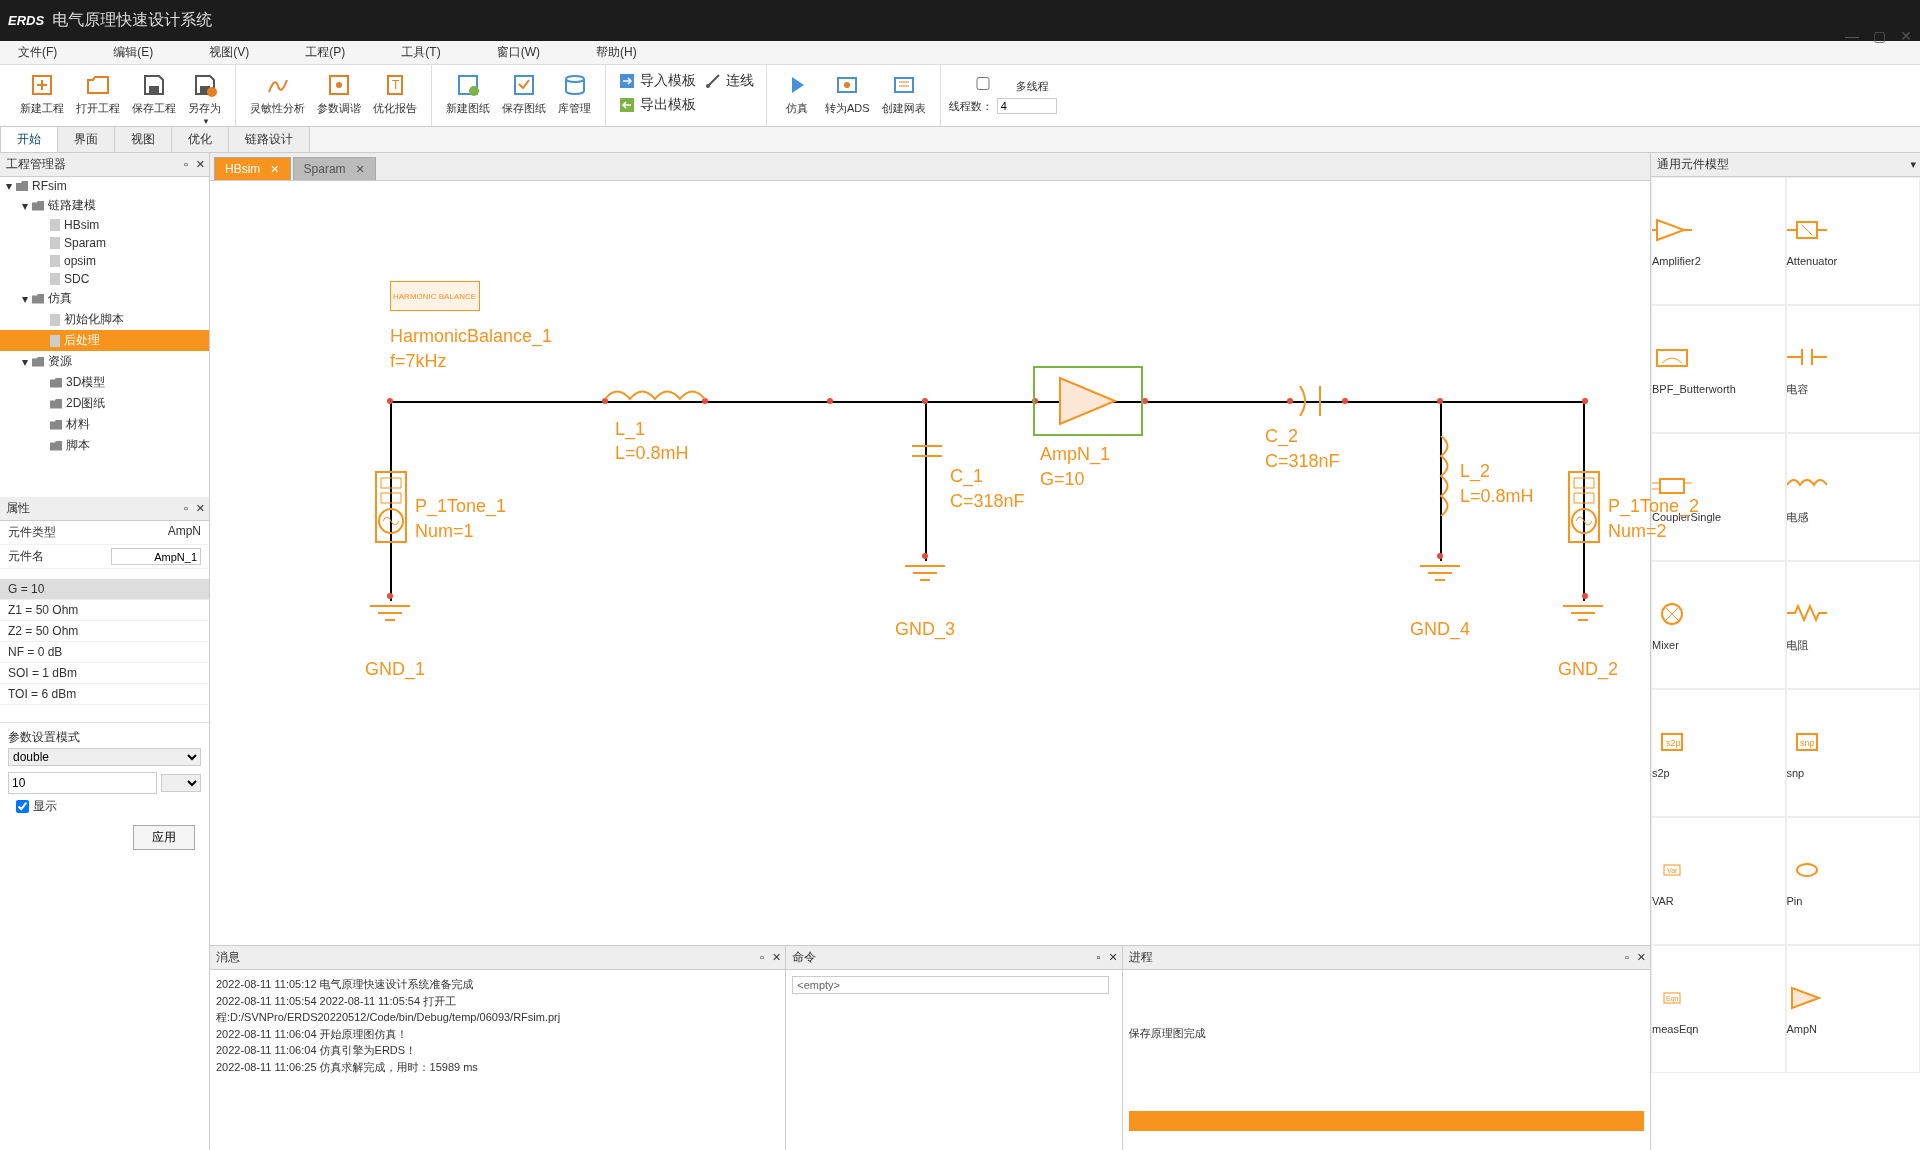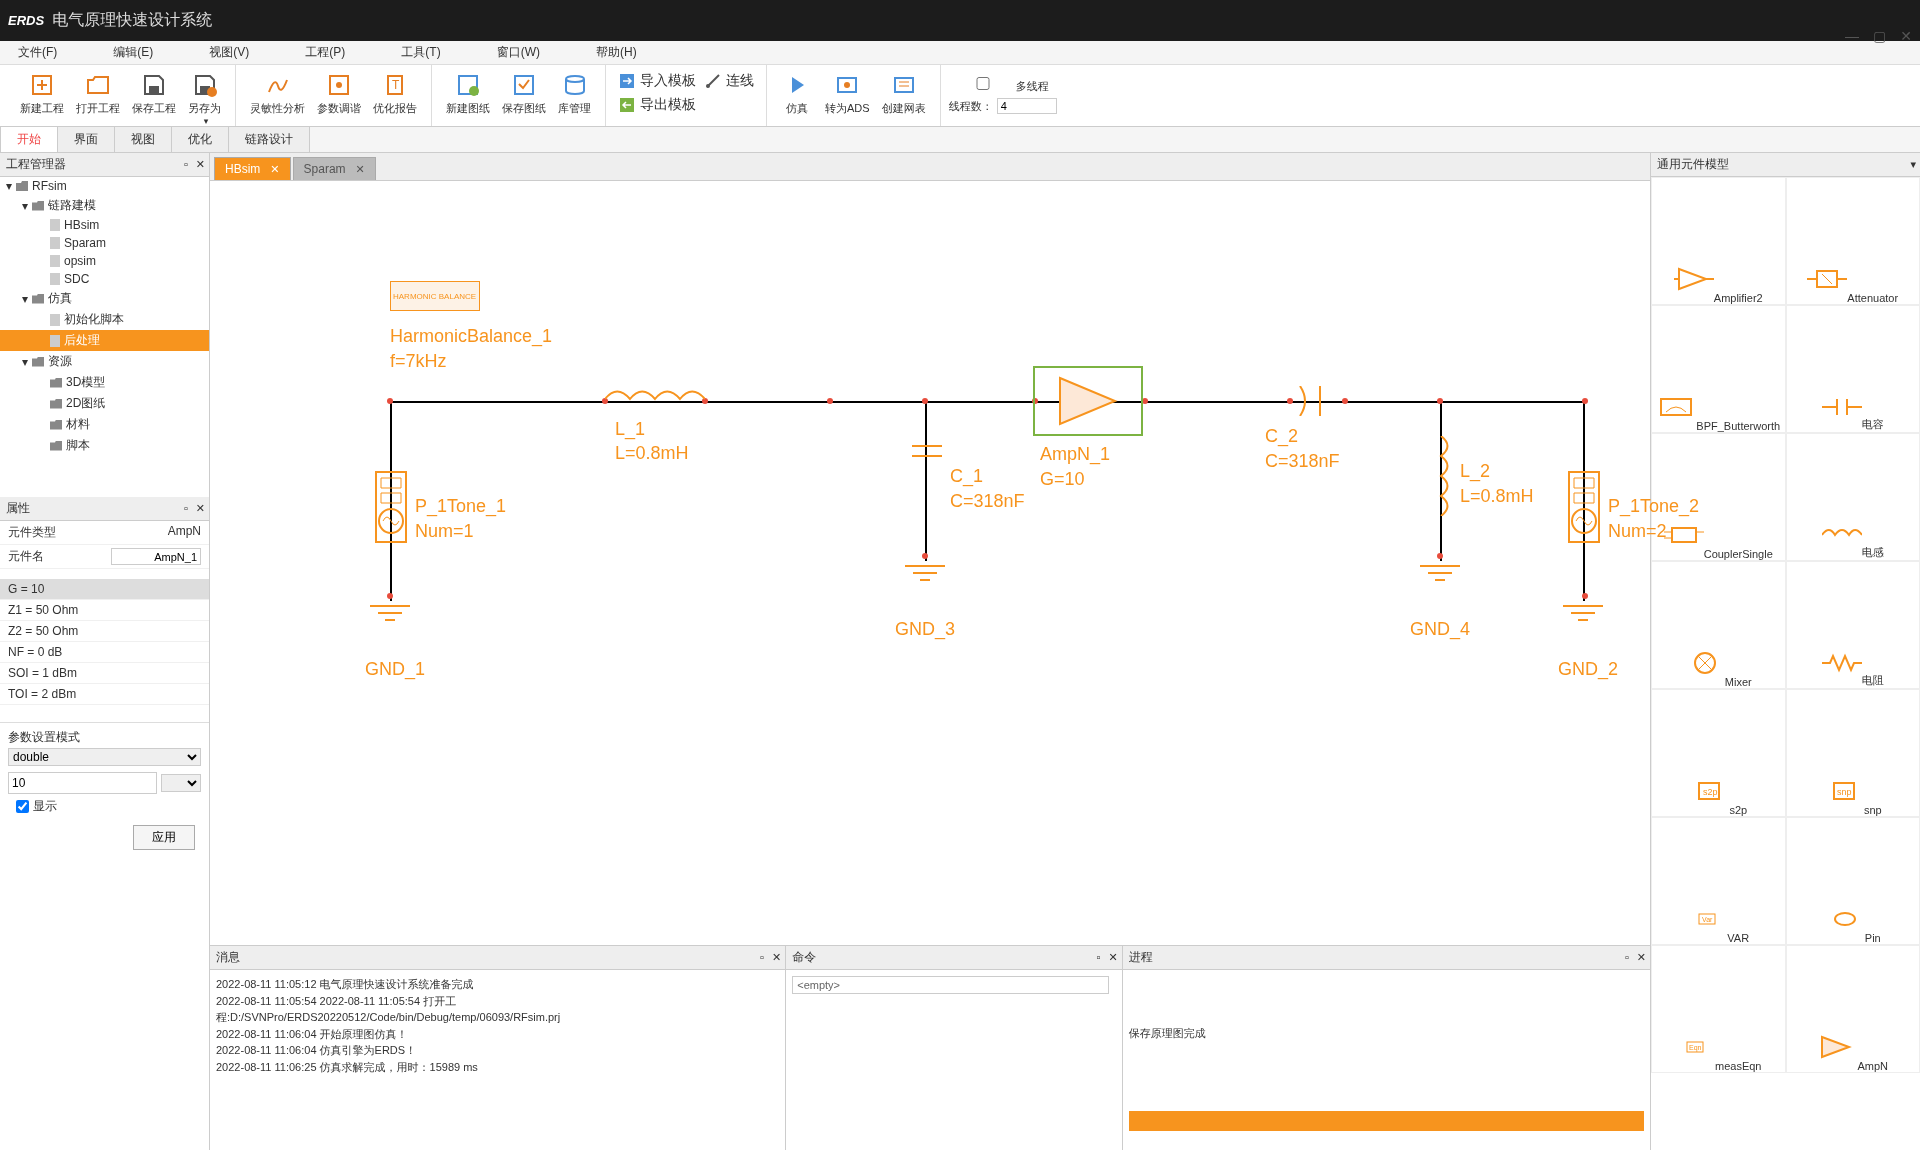--- a/index.html
+++ b/index.html
@@ -15,21 +15,21 @@
 .tb-group { display: flex; align-items: flex-start; border-right: 1px solid #ddd; padding: 4px 8px; height: 100%; }
 .tb-btn { display: flex; flex-direction: column; align-items: center; justify-content: center; padding: 2px 6px; min-width: 44px; cursor: pointer; font-size: 11px; }
 .tb-btn .icon { width: 28px; height: 28px; display: flex; align-items: center; justify-content: center; margin-bottom: 2px; }
 .tb-small { display: flex; align-items: center; padding: 2px 4px; cursor: pointer; font-size: 14px; margin: 1px 0; }
 .tb-small .icon { width: 18px; height: 18px; margin-right: 4px; display: flex; align-items: center; justify-content: center; }
 .tb-stack { display: flex; flex-direction: column; justify-content: center; }
 .tb-thread { display: flex; flex-direction: column; padding: 4px 8px; font-size: 11px; }
 .tb-thread input { width: 60px; margin-left: 4px; font-size: 11px; border: 1px solid #ccc; padding: 1px 3px; }
 .sub-tabs { height: 26px; background: #f5f5f5; border-bottom: 1px solid #ccc; display: flex; align-items: flex-end; }
 .sub-tab { padding: 4px 16px; border: 1px solid #ccc; border-bottom: none; background: #eee; cursor: pointer; font-size: 12px; margin-right: -1px; }
-.sub-tab.active { background: #fff; color: #ef4444; }
+.sub-tab.active { background: #fff; color: #0c4a6e; }
 .main-area { display: flex; height: 1012px; }
 .left-col { width: 210px; border-right: 1px solid #ccc; display: flex; flex-direction: column; }
 .panel-header { height: 24px; background: #eee; border-bottom: 1px solid #ccc; display: flex; align-items: center; padding: 0 6px; font-size: 12px; position: relative; }
 .panel-header .controls { position: absolute; right: 4px; display: flex; gap: 8px; cursor: pointer; font-size: 11px; }
 .tree { flex: 0 0 320px; overflow: auto; background: #fff; font-size: 12px; }
 .tree-item { padding: 2px 4px; display: flex; align-items: center; cursor: pointer; white-space: nowrap; }
 .tree-item.selected { background: #f7941e; color: #fff; }
 .tree-indent-0 { padding-left: 6px; }
 .tree-indent-1 { padding-left: 22px; }
 .tree-indent-2 { padding-left: 40px; }
@@ -57,21 +57,21 @@
 .sch-node { position: absolute; width: 6px; height: 6px; background: #e74c3c; border-radius: 50%; transform: translate(-3px,-3px); }
 .bottom-panels { height: 220px; display: flex; border-top: 1px solid #ccc; }
 .bpanel { flex: 1; border-right: 1px solid #ccc; display: flex; flex-direction: column; min-width: 0; }
 .bpanel:last-child { border-right: none; }
 .bpanel-body { flex: 1; padding: 6px; font-size: 11px; overflow: auto; }
 .msg-line { line-height: 1.5; }
 .cmd-input { width: 98%; border: 1px solid #ccc; padding: 2px 4px; font-size: 11px; color: #666; }
 .progress-bar { height: 20px; background: #f7941e; margin-top: 8px; }
 .right-col { width: 270px; border-left: 1px solid #ccc; background: #fff; }
 .comp-grid { display: grid; grid-template-columns: 1fr 1fr; gap: 0; }
-.comp-cell { height: 128px; border: 1px solid #eee; display: flex; flex-direction: row; align-items: flex-end; justify-content: center; cursor: pointer; }
+.comp-cell { height: 128px; border: 1px solid #eee; display: flex; flex-direction: column; align-items: flex-start; justify-content: center; cursor: pointer; }
 .comp-cell .cicon { width: 40px; height: 30px; display: flex; align-items: center; justify-content: center; margin-bottom: 10px; }
 .comp-cell .clabel { font-size: 11px; }
 .folder-icon { background: #888; width: 12px; height: 10px; display: inline-block; clip-path: polygon(0 2px, 5px 2px, 6px 0, 12px 0, 12px 10px, 0 10px); }
 .file-icon { background: #ccc; width: 10px; height: 12px; display: inline-block; }
 .check-row { display: flex; align-items: center; padding: 4px 8px; }
 .check-row input { margin-right: 4px; }
 .param-section { padding: 6px 8px; border-top: 1px solid #ddd; margin-top: 17px; }
 .dropdown-arrow::after { content: "▾"; margin-left: 3px; font-size: 9px; }
 </style>
 </head>
@@ -369,21 +369,21 @@
           <span class="prop-label">元件名</span>
           <input class="prop-input" value="AmpN_1" style="">
         </div>
       <div style="height:10px;"></div>
       <div id="prop-rows">
           <div class="prop-row sel">G = 10</div>
           <div class="prop-row">Z1 = 50 Ohm</div>
           <div class="prop-row">Z2 = 50 Ohm</div>
           <div class="prop-row">NF = 0 dB</div>
           <div class="prop-row">SOI = 1 dBm</div>
-          <div class="prop-row">TOI = 2 dBm</div>
+          <div class="prop-row">TOI = 6 dBm</div>
         </div>
       <div class="param-section">
         <div>参数设置模式</div>
         <select><option>double</option></select>
         <div style="display:flex;gap:4px;margin-top:4px;">
           <input type="text" style="flex: 1 1 0%;" value="10">
           <select style="width:40px;"><option></option></select>
         </div>
         <div class="check-row">
             <input type="checkbox" checked="" style="">

